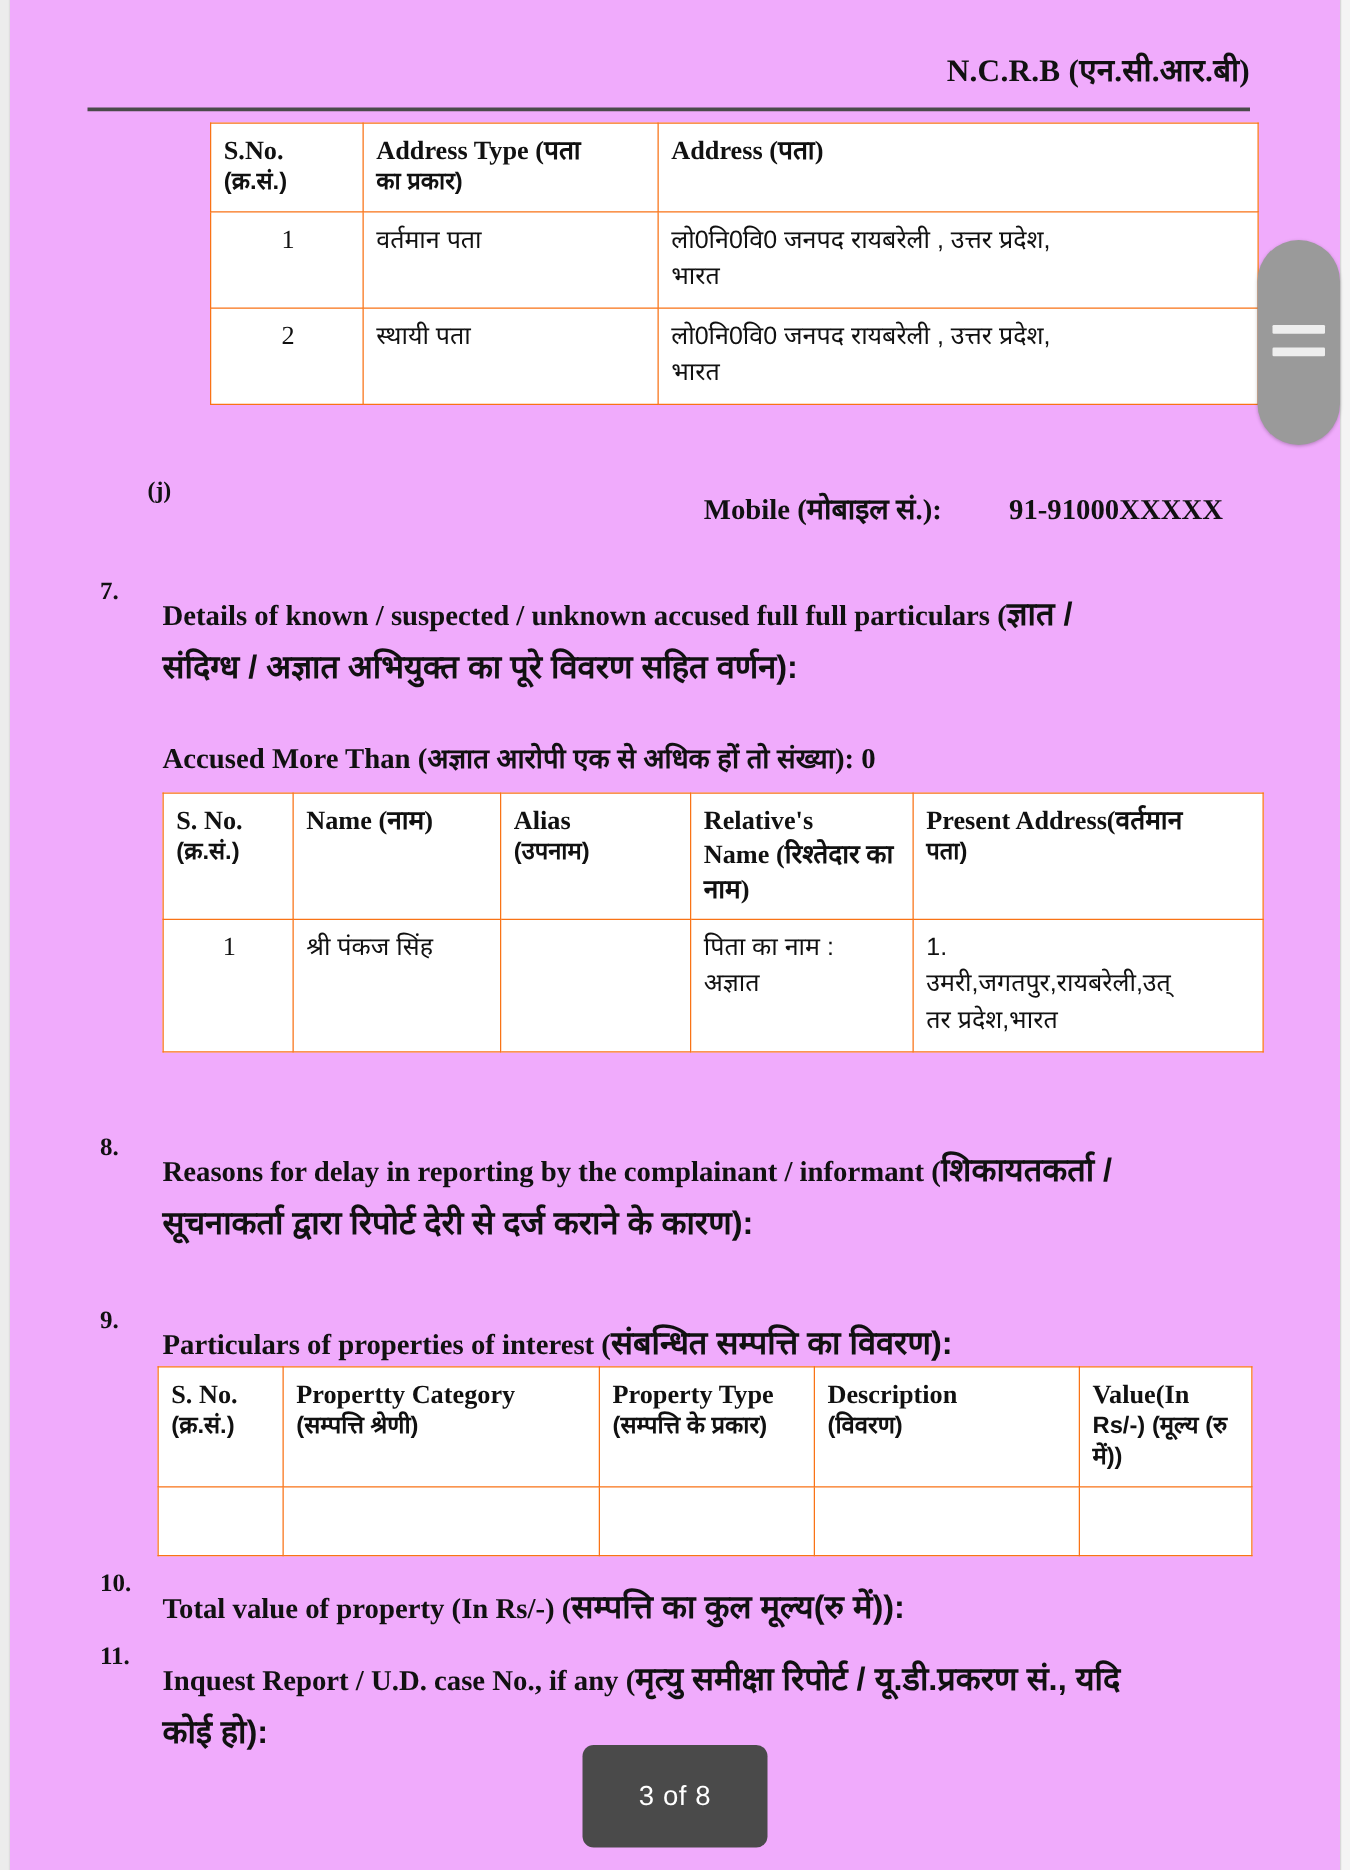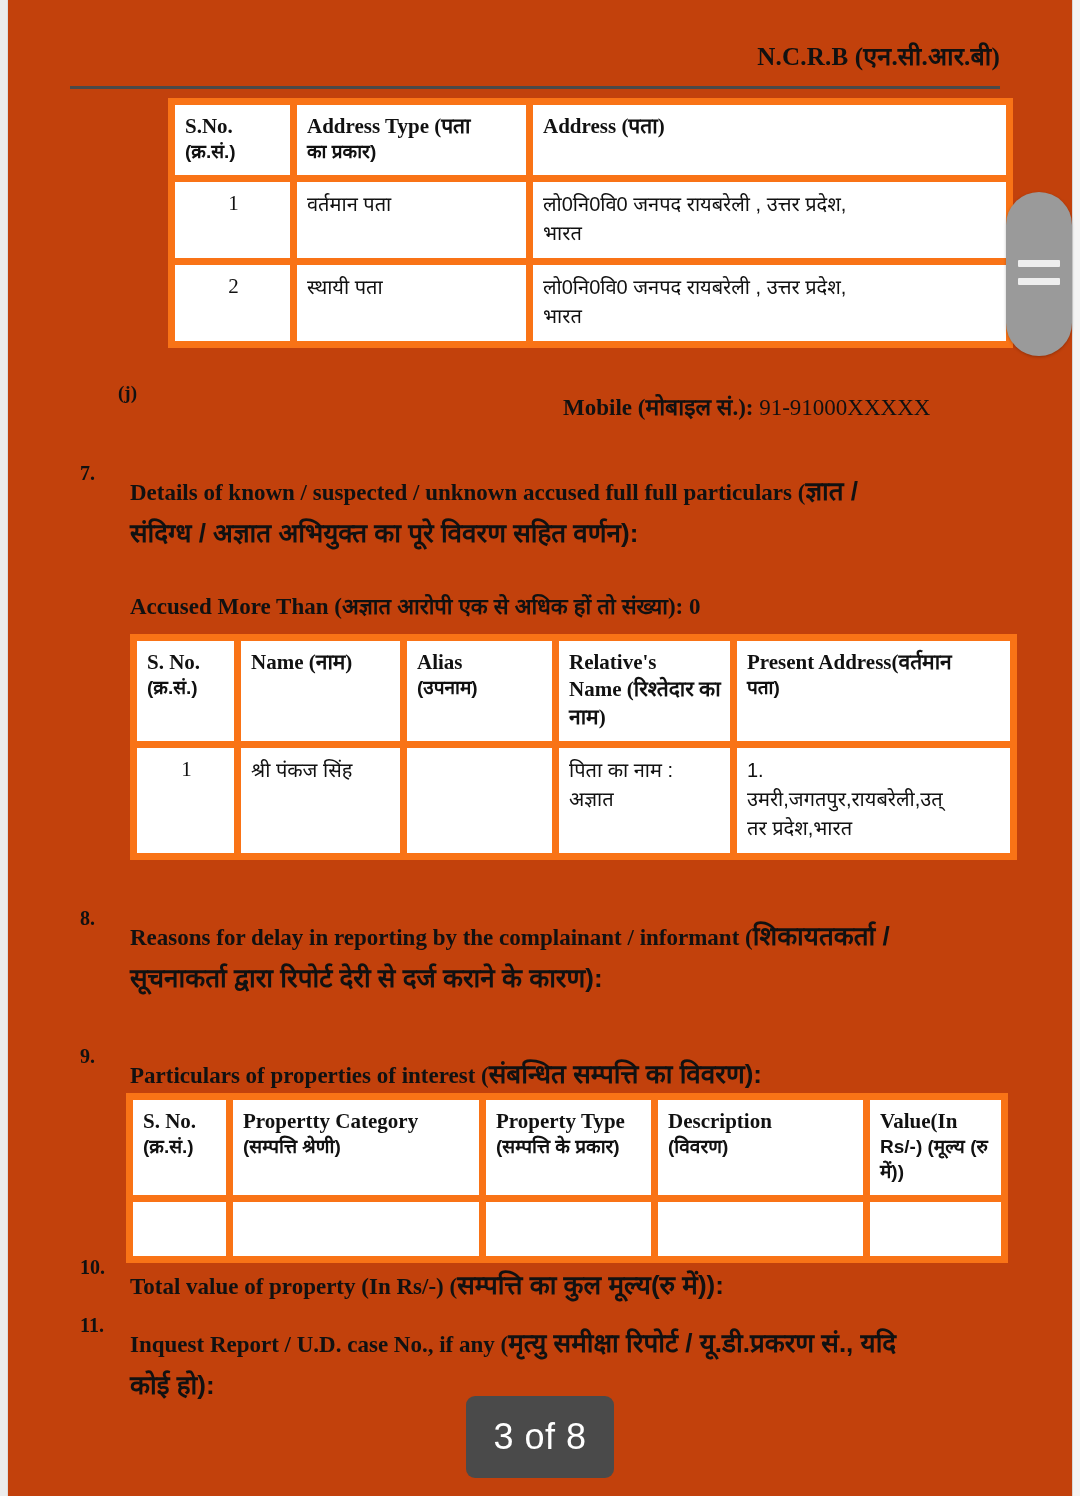--- a/index.html
+++ b/index.html
@@ -32,21 +32,21 @@
     background: #f4f4f4;
     border-left: 1px solid #d8d8d8;
   }
 
   .page {
     position: absolute;
     left: 8px;
     right: 8px;
     top: 0;
     bottom: 0;
-    background: #c2410c;
+    background: #f0abfc;
   }
 
   
   .ncrb-header {
     position: absolute;
     left: 70px;
     right: 72px;
     top: 38px;
     text-align: right;
     font-weight: bold;
@@ -62,21 +62,21 @@
     border-top: 3px solid #4a4a4a;
   }
 
   
   table.doc {
     border-collapse: collapse;
     table-layout: fixed;
     background: #fff;
   }
   table.doc td {
-    border: 7px solid #f97316;
+    border: 1px solid #f97316;
     vertical-align: top;
     padding: 8px 8px 10px 10px;
     line-height: 1.30;
   }
   .en { font-weight: bold; font-size: 21px; }
   .hi {
     font-family: "Liberation Sans", "DejaVu Sans", sans-serif;
     font-weight: bold;
     font-size: 19px;
   }
@@ -120,21 +120,21 @@
     font-weight: bold;
     white-space: nowrap;
   }
   .phone-row .mobile {
     position: absolute;
     left: 445px; top: 0;
     font-size: 23px;
     font-weight: bold;
     white-space: nowrap;
   }
-  .phone-row .mobile .num { font-weight: normal; }
+  .phone-row .mobile .num { font-weight: bold; margin-left: 48px; }
 
   
   .clause { position: absolute; }
   .clause .num {
     position: absolute;
     left: 0;
     top: -8px;
     font-size: 20px;
     font-weight: bold;
   }
@@ -227,21 +227,21 @@
   .page-pill {
     position: absolute;
     left: 466px;
     top: 1396px;
     width: 148px;
     height: 82px;
     background: #4a4a4a;
     border-radius: 9px;
     color: #ffffff;
     font-family: "Liberation Sans", "DejaVu Sans", sans-serif;
-    font-size: 36px;
+    font-size: 22px;
     display: flex;
     align-items: center;
     justify-content: center;
     letter-spacing: .5px;
   }
 </style>
 </head>
 <body>
 
 <div class="edge-left"></div>

